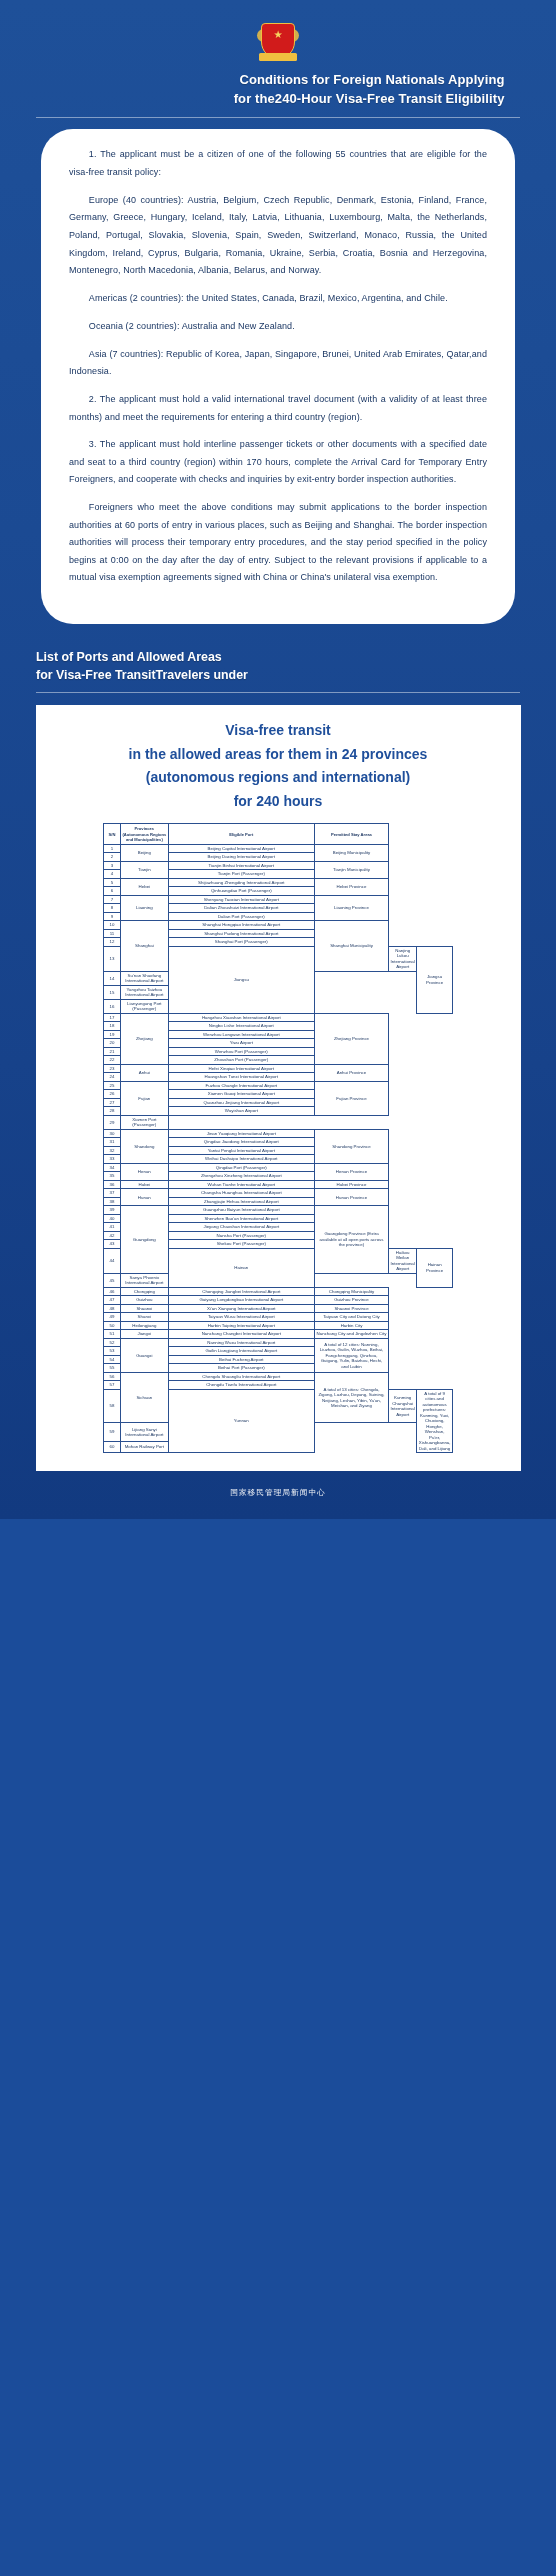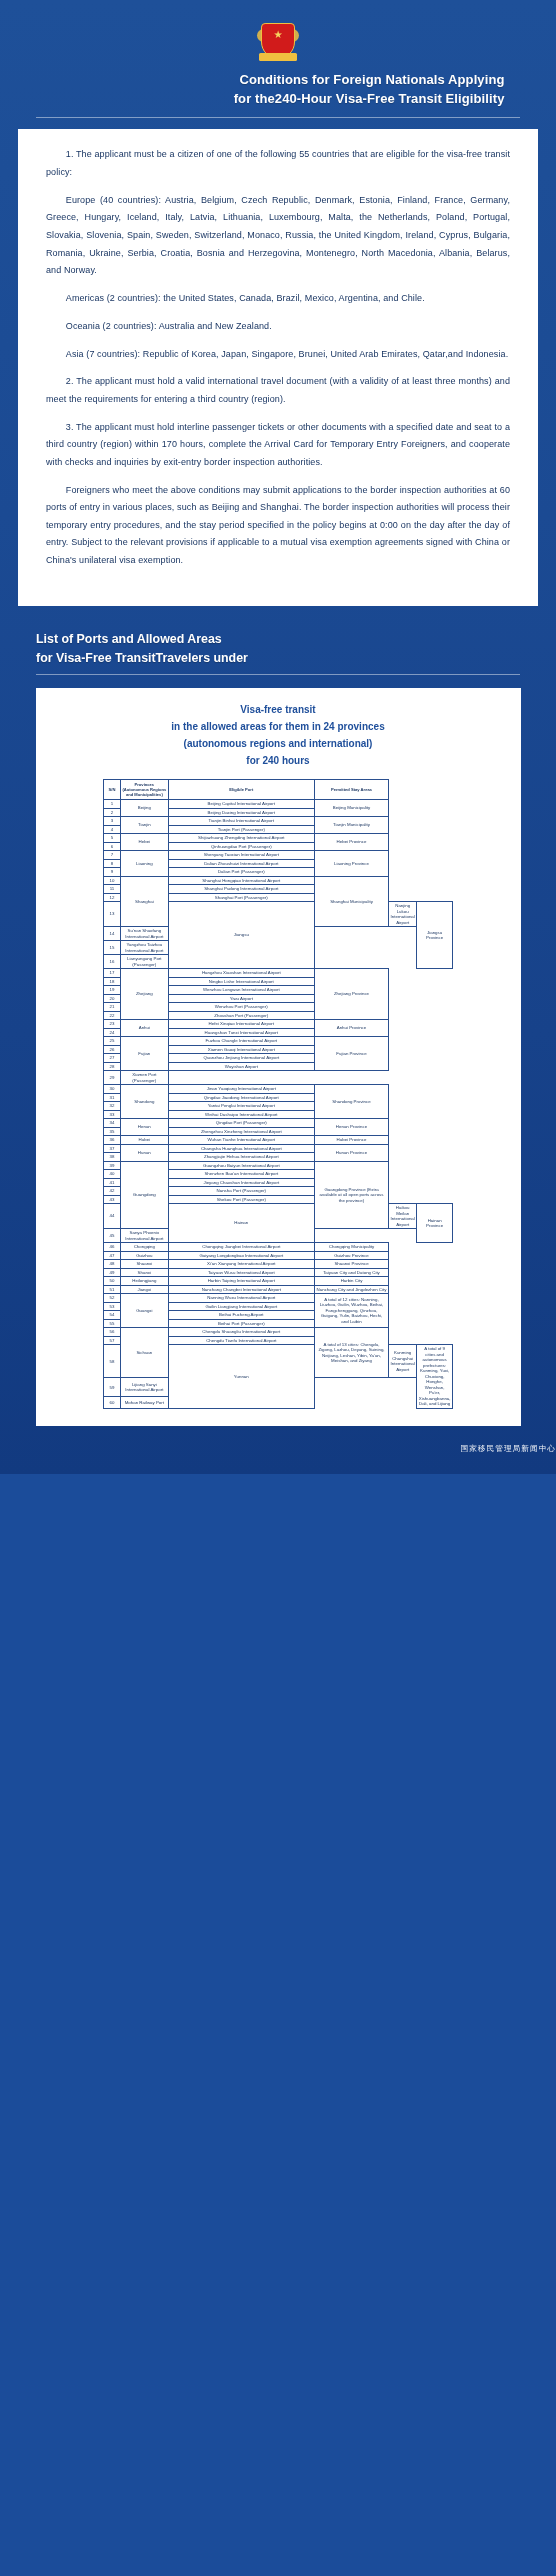--- a/index.html
+++ b/index.html
@@ -60,24 +60,25 @@
   }
   .title-rule {
     width: 484px;
     height: 1px;
     margin: 8.2px auto 0;
     background: rgba(255,255,255,.45);
   }
   
   .card {
     margin: 11.3px auto 0;
-    width: 520px;
+    width: 474px;
     background:#ffffff;
     padding: 17.5px 28px 20.6px;
     color:#14315f;
+    border-radius:32px;
   }
   .card p {
     margin: 0 0 10.3px 0;
     font-size: 9px;
     line-height: 1.95;
     text-align: justify;
     text-justify: inter-word;
     letter-spacing: 0.1px;
   }
   .card p.indent { text-indent: 2.2em; }
@@ -101,21 +102,21 @@
   .table-card {
     margin: 12.4px auto 0;
     width: 485px;
     background:#ffffff;
     padding: 13.4px 20.6px 17.5px;
   }
   .tbl-title {
     text-align:center;
     color:#1f4f9b;
     font-weight:bold;
-    font-size: 10px;
+    font-size: 14px;
     line-height:1.7;
     margin-bottom: 9.3px;
   }
   table.ports {
     border-collapse: collapse;
     width: 350px;
     margin: 0 auto;
     font-size: 4.4px;
     line-height: 1.25;
     color:#17325e;
@@ -133,21 +134,21 @@
     background:#ffffff;
   }
   col.c-sn { width: 17.5px; }
   col.c-prov { width: 49px; }
   col.c-port { width: 155px; }
   col.c-area { width: 77px; }
   td.port { text-align:center; }
   
   .footer {
     margin-top: 17.5px;
-    text-align:right;
+    text-align:center;
     color:#ffffff;
     font-size: 7.7px;
     letter-spacing: 1px;
     opacity: .95;
   }
 </style>
 </head>
 <body>
 
 <div class="page">

